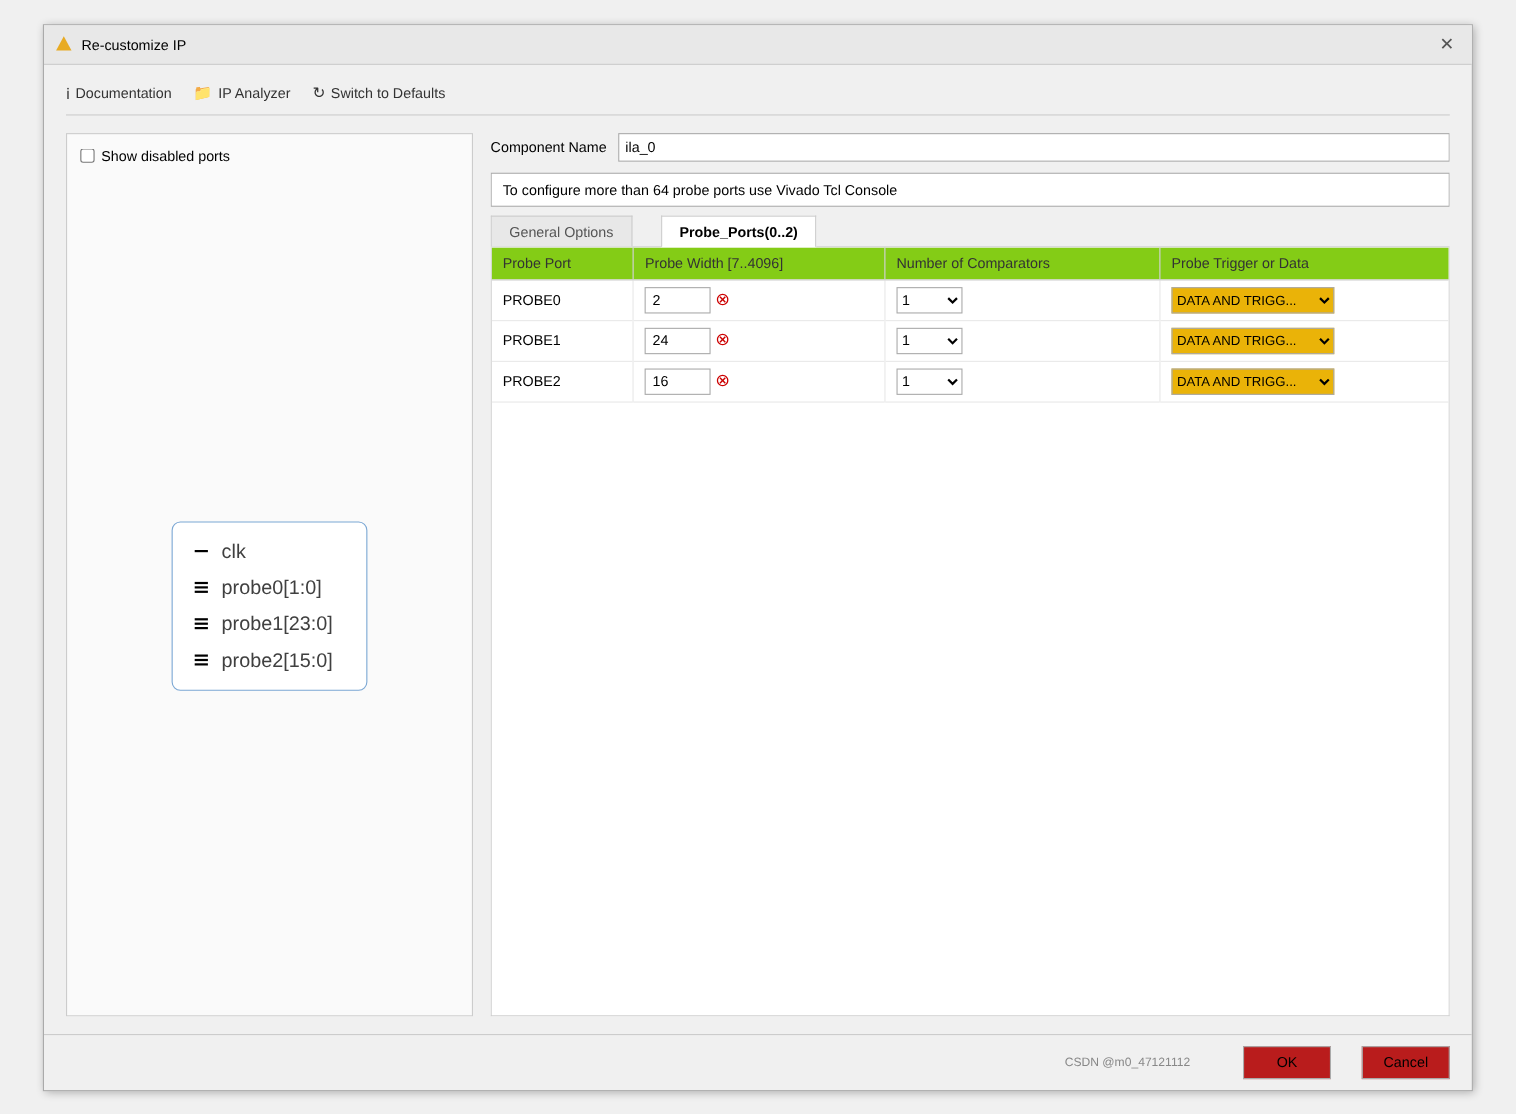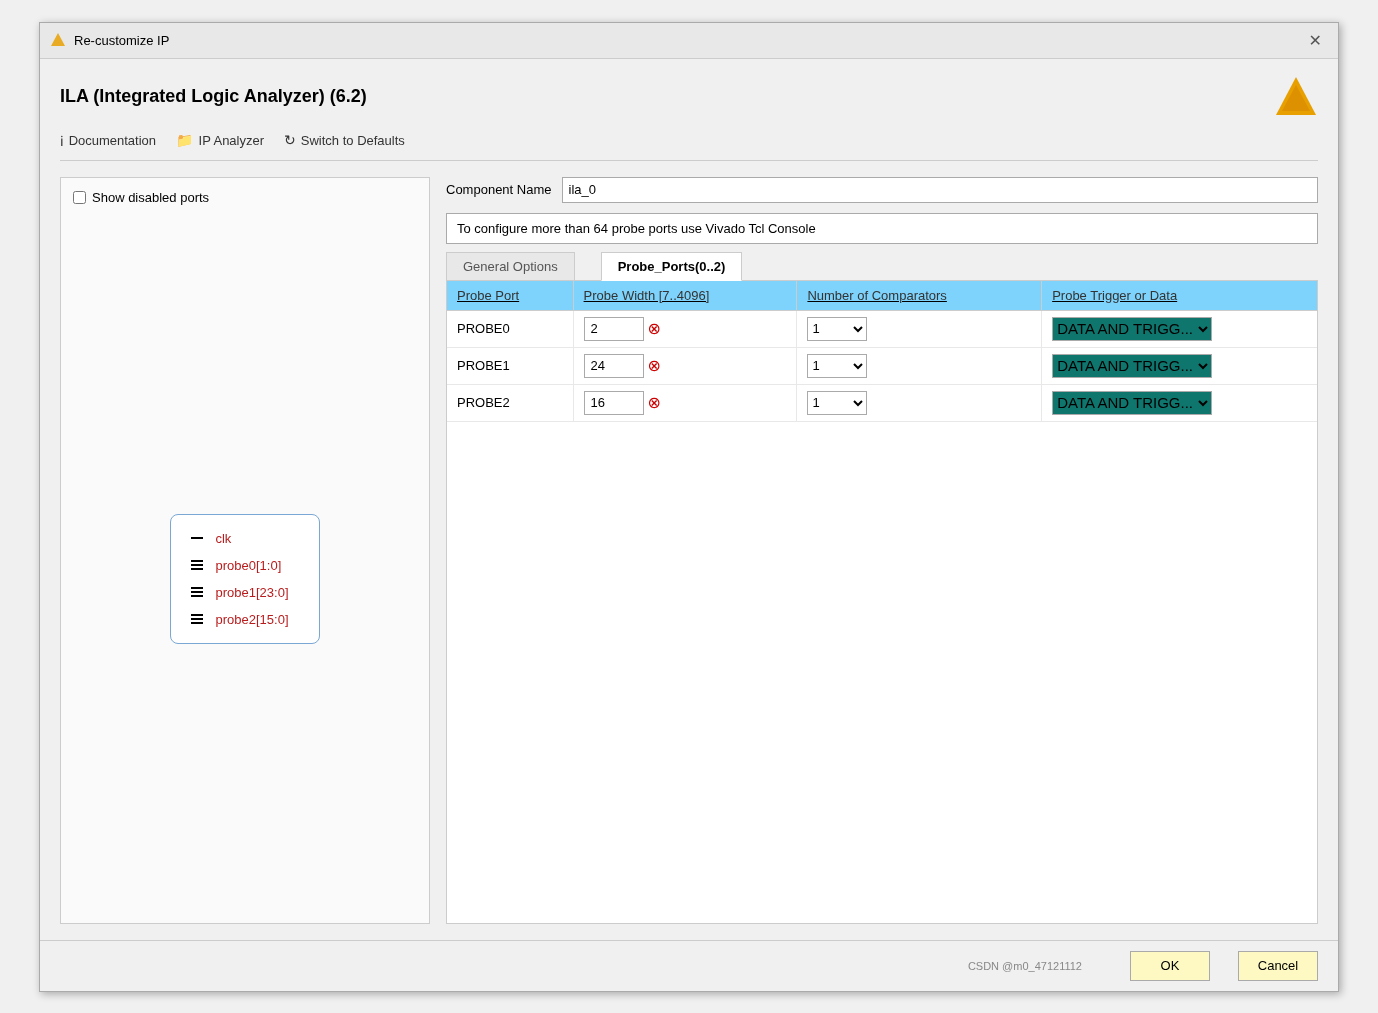--- a/index.html
+++ b/index.html
@@ -140,22 +140,22 @@
       gap: 2px;
       margin-right: 4px;
     }
     .port-dash span {
       display: block;
       width: 12px;
       height: 2px;
       background: #000;
     }
     .port-name {
-      font-size: 13px;
-      color: #b91c1c;
+      font-size: 18px;
+      color: #404040;
     }
     .right-panel {
       flex: 1;
       display: flex;
       flex-direction: column;
       overflow: hidden;
     }
     .component-name-row {
       display: flex;
       align-items: center;
@@ -211,22 +211,21 @@
       border-top: none;
       background: #fff;
       flex: 1;
       overflow: auto;
     }
     table {
       width: 100%;
       border-collapse: collapse;
     }
     thead tr {
-      background: #7dd3fc;
-      text-decoration: underline;
+      background: #84cc16;
     }
     thead th {
       text-align: left;
       padding: 7px 10px;
       border-bottom: 1px solid #ccc;
       border-right: 1px solid #ccc;
       font-size: 13px;
       font-weight: normal;
       color: #333;
     }
@@ -273,46 +272,46 @@
       border: 1px solid #aaa;
       font-size: 13px;
       background: #fff;
     }
     .trigger-cell {
       display: flex;
       align-items: center;
       gap: 4px;
     }
     .trigger-select {
-      width: 160px;
+      width: 148px;
       height: 24px;
       border: 1px solid #aaa;
-      font-size: 15px;
-      background: #0f766e;
+      font-size: 12px;
+      background: #eab308;
     }
     .dialog-footer {
       display: flex;
       justify-content: flex-end;
       align-items: center;
       padding: 10px 20px;
       gap: 28px;
       border-top: 1px solid #ccc;
     }
     .footer-note {
       flex: 1;
       font-size: 11px;
       color: #888;
       text-align: right;
       margin-right: 20px;
     }
     .btn {
       min-width: 80px;
       height: 30px;
       border: 1px solid #aaa;
-      background: #fef9c3;
+      background: #b91c1c;
       font-size: 13px;
       cursor: pointer;
       padding: 4px 16px;
     }
     .btn-ok {
       min-width: 80px;
     }
   </style>
 </head>
 <body>
@@ -325,28 +324,20 @@
       <svg class="title-icon" viewBox="0 0 16 16">
         <polygon points="8,1 15,14 1,14" fill="#e8a000" opacity="0.85"></polygon>
       </svg>
       <span class="title-text">Re-customize IP</span>
     </div>
     <button class="close-btn">✕</button>
   </div>
 
   <div class="dialog-body">
 
-    <div class="dialog-header">
-      <span class="dialog-title">ILA (Integrated Logic Analyzer) (6.2)</span>
-
-      <svg width="44" height="44" viewBox="0 0 44 44">
-        <polygon points="22,2 42,40 2,40" fill="#e8a000"></polygon>
-        <polygon points="22,10 36,36 8,36" fill="#cc7700" opacity="0.4"></polygon>
-      </svg>
-    </div>
 
     <div class="toolbar">
       <div class="toolbar-item">
         <span class="toolbar-icon">ℹ</span>
         <span>Documentation</span>
       </div>
       <div class="toolbar-item">
         <span class="toolbar-icon">📁</span>
         <span>IP Analyzer</span>
       </div>

